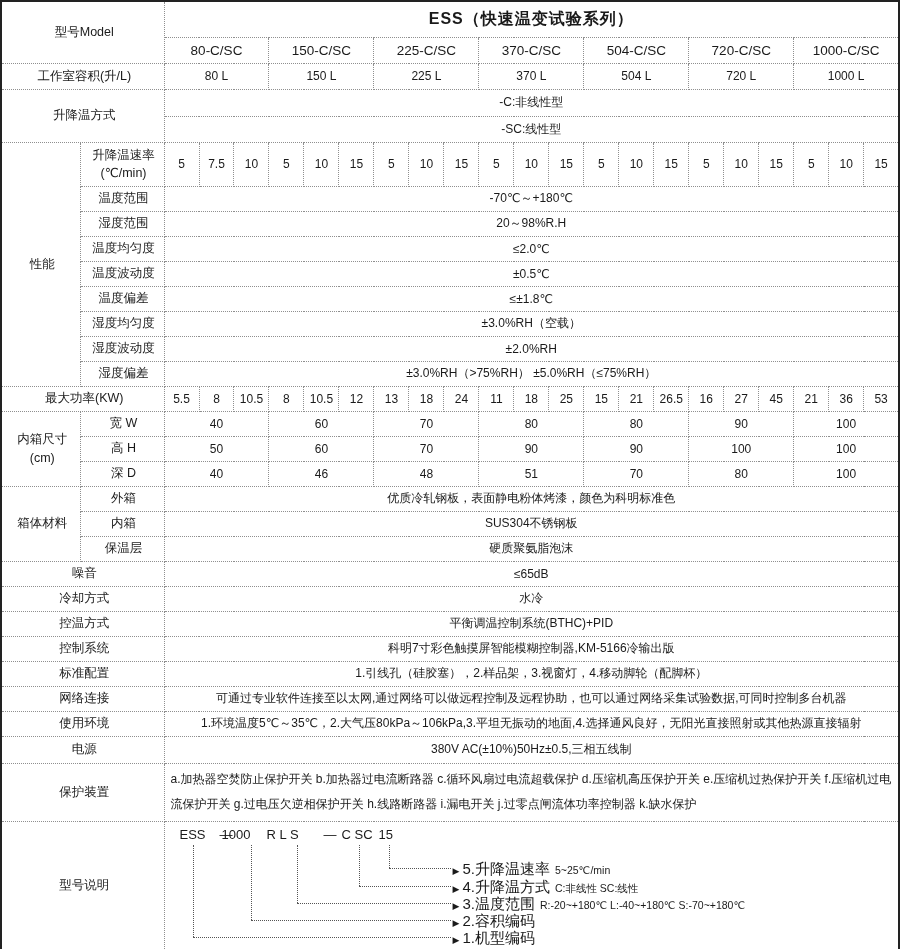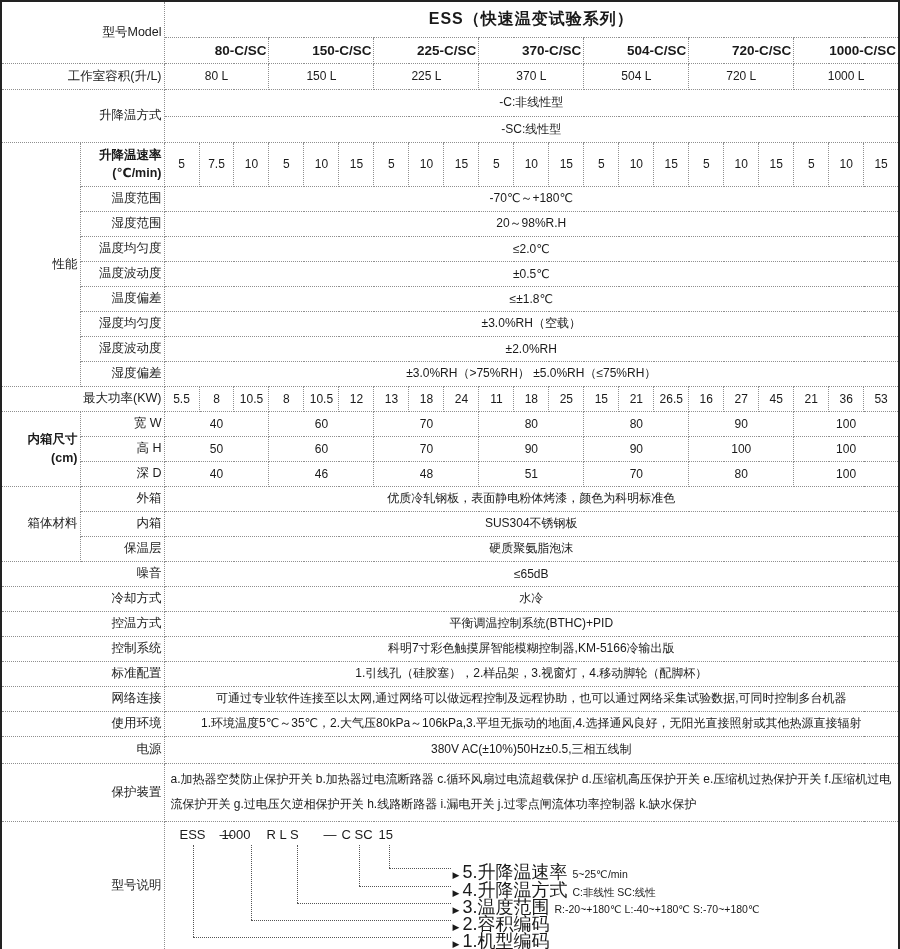--- a/index.html
+++ b/index.html
@@ -1,34 +1,34 @@
 <!DOCTYPE html>
 <html><head>
 <meta charset="utf-8">
 <style>
   html,body{margin:0;padding:0;background:#ffffff;}
   body{width:900px;font-family:"Liberation Sans","DejaVu Sans",sans-serif;color:#1a1a1a;}
   table.spec{border-collapse:collapse;table-layout:fixed;width:900px;border:2px solid #222;}
   td{border:1px dotted #8f8f8f;padding:0 2px;text-align:center;font-size:12px;vertical-align:middle;overflow:hidden;}
-  td.lbl{text-align:right;padding-left:5px;font-size:12.5px;}
+  td.lbl{text-align:center;padding-left:5px;font-size:12.5px;}
   td.title{font-weight:bold;font-size:16px;letter-spacing:1px;}
-  td.model{font-weight:bold;font-size:13.5px;text-align:right;}
+  td.model{font-weight:normal;font-size:13.5px;}
   td.num{font-size:12px;}
   td.long{font-size:12px;}
   td.leftval{text-align:left;padding:3px 6px;line-height:2.05;font-size:12px;}
-  .two-line{line-height:1.45;font-weight:bold;}
+  .two-line{line-height:1.45;}
   
   td.legend-cell{padding:0;vertical-align:top;text-align:right;}
   .legend{position:relative;width:100%;height:127px;font-size:12px;}
   .code-part{position:absolute;top:5px;font-size:13px;white-space:pre;}
   .vl{position:absolute;width:0;border-left:1px dotted #555;}
   .hl{position:absolute;height:0;border-top:1px dotted #555;}
   .leg-item{position:absolute;left:288px;display:flex;align-items:baseline;gap:3px;white-space:nowrap;}
   .leg-arrow{font-size:9px;}
-  .leg-label{font-size:18px;}
+  .leg-label{font-size:15px;}
   .leg-detail{font-size:10.5px;padding-left:2px;}
 </style>
 </head>
 <body>
 
 <table class="spec">
 <colgroup>
   <col style="width:79px">
       <col style="width:84px">
   <col>

